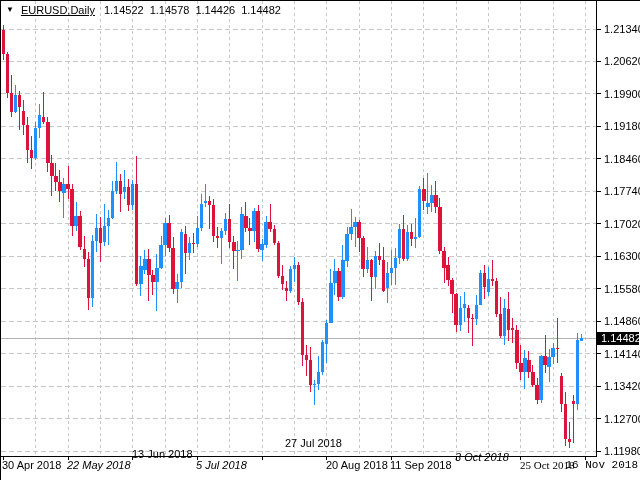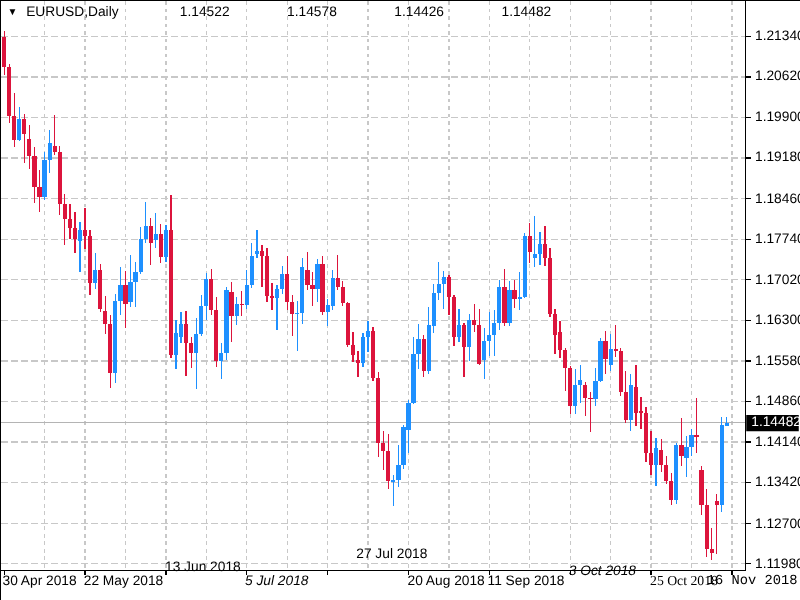--- a/index.html
+++ b/index.html
@@ -3,22 +3,22 @@
 <meta charset="utf-8">
 <style>
   html,body{margin:0;padding:0;background:#ffffff;}
   body{width:640px;height:480px;overflow:hidden;
        font-family:"Liberation Sans","DejaVu Sans",sans-serif;}
   .win{position:relative;width:640px;height:480px;background:#ffffff;}
   .chart-svg{position:absolute;left:0;top:0;}
   .hdr{position:absolute;left:6px;top:3px;height:14px;display:flex;align-items:center;
        font-size:11px;color:#000;white-space:nowrap;}
   .hdr .tri{font-size:8px;line-height:8px;margin-right:7px;cursor:pointer;}
-  .hdr .sym{margin-right:9px;}
-  .hdr .q{margin-right:6px;margin-left:40px;}
+  .hdr .sym{margin-right:9px;text-decoration:underline;}
+  .hdr .q{margin-right:6px;}
   .axis-label{position:absolute;font-size:11px;color:#000;white-space:nowrap;line-height:12px;}
   .marker{position:absolute;left:597px;width:42px;height:13px;background:#000;
           color:#fff;font-size:11px;line-height:13px;padding-left:4px;box-sizing:border-box;
           white-space:nowrap;}
 </style>
 </head>
 <body>
 
 <div class="win">
 
@@ -401,21 +401,21 @@
       <div class="axis-label" style="left: 604px; top: 250px;">1.16300</div>
       <div class="axis-label" style="left: 604px; top: 283px;">1.15580</div>
       <div class="axis-label" style="left: 604px; top: 315px;">1.14860</div>
       <div class="axis-label" style="left: 604px; top: 348px;">1.14140</div>
       <div class="axis-label" style="left: 604px; top: 380px;">1.13420</div>
       <div class="axis-label" style="left: 604px; top: 413px;">1.12700</div>
       <div class="axis-label" style="left: 604px; top: 445px;">1.11980</div>
     </div>
   <div id="time-labels">
       <div class="axis-label" style="left: 2px; top: 459px;">30 Apr 2018</div>
-      <div class="axis-label" style="left: 67px; top: 459px;">22 May 2018</div>
+      <div class="axis-label" style="left: 67px; top: 459px; font-style: italic;">22 May 2018</div>
       <div class="axis-label" style="left: 132px; top: 448px;">13 Jun 2018</div>
       <div class="axis-label" style="left: 196px; top: 459px; font-style: italic;">5 Jul 2018</div>
       <div class="axis-label" style="left: 261px; top: 437px; margin-left: 24px;">27 Jul 2018</div>
       <div class="axis-label" style="left: 326px; top: 459px;">20 Aug 2018</div>
       <div class="axis-label" style="left: 390px; top: 459px;">11 Sep 2018</div>
       <div class="axis-label" style="left: 455px; top: 451px; font-style: italic;">3 Oct 2018</div>
       <div class="axis-label" style="left: 520px; top: 459px; font-family: Liberation Serif, serif;">25 Oct 2018</div>
       <div class="axis-label" style="right: 2px; top: 459px; font-family: Liberation Mono, monospace;">16 Nov 2018</div>
     </div>
 

